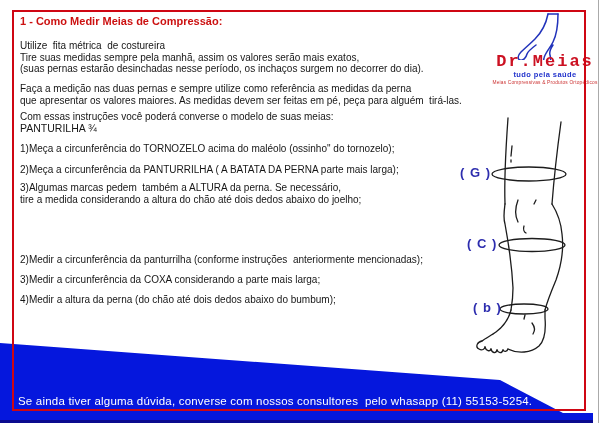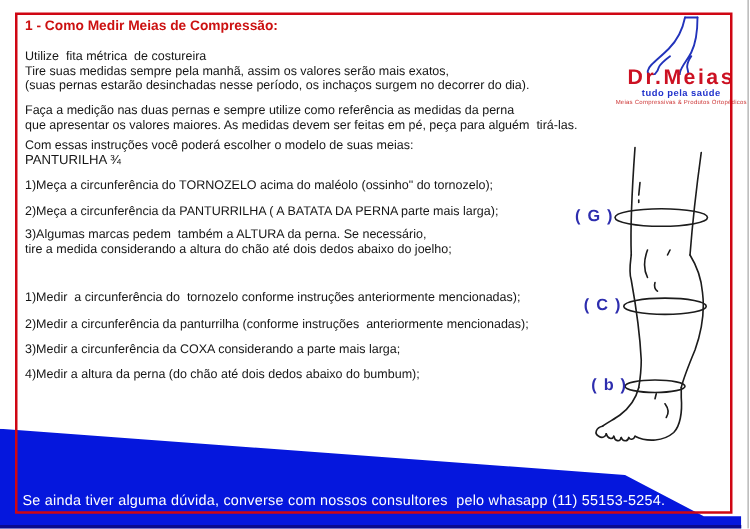--- a/index.html
+++ b/index.html
@@ -14,21 +14,21 @@
   }
   .page-edge-right{position:absolute;right:1px;top:0;width:1px;height:423px;background:#aaaaaa;z-index:7;}
   
   .tline{position:absolute;left:20px;white-space:pre;font-size:10px;line-height:11.5px;color:#161616;}
   .title{font-size:11px;font-weight:bold;color:#cc1111;}
   .bold{font-weight:normal;}
   .subhead{font-size:10.5px;font-weight:normal;text-align:right;}
   
   .logo{position:absolute;left:490px;top:10px;width:110px;text-align:center;z-index:2;}
   .logo-legs{position:absolute;left:20px;top:2px;width:56px;height:48px;}
-  .logo-name{position:absolute;left:0;top:42px;width:110px;font-family:Liberation Sans, sans-serif;
+  .logo-name{position:absolute;left:0;top:42px;width:110px;font-family:Liberation Mono, monospace;
     font-weight:bold;font-size:17px;letter-spacing:2px;color:#cc1122;}
   .logo-tagline{position:absolute;left:0;top:60px;width:110px;font-weight:bold;font-size:7.5px;
     letter-spacing:.4px;color:#2233cc;}
   .logo-subtitle{position:absolute;left:0;top:70px;width:110px;font-size:4.8px;letter-spacing:.2px;color:#cc3333;}
   
   .leg-diagram{position:absolute;left:428px;top:116px;width:172px;height:250px;z-index:1;}
   .ring-label{position:absolute;font-size:13px;font-weight:bold;color:#2d2dae;letter-spacing:1px;white-space:pre;z-index:2;}
   
   .footer-band{
     position:absolute;left:0;top:340px;width:600px;height:83px;background:#0517dd;z-index:3;
@@ -50,32 +50,31 @@
 
   <div class="tline title" style="top:16px;">1 - Como Medir Meias de Compressão:</div>
 
   <div class="tline" style="top:40px;">Utilize  fita métrica  de costureira</div>
   <div class="tline" style="top:51.5px;">Tire suas medidas sempre pela manhã, assim os valores serão mais exatos,</div>
   <div class="tline" style="top:63px;">(suas pernas estarão desinchadas nesse período, os inchaços surgem no decorrer do dia).</div>
 
   <div class="tline" style="top:83px;">Faça a medição nas duas pernas e sempre utilize como referência as medidas da perna</div>
   <div class="tline" style="top:94.5px;">que apresentar os valores maiores. As medidas devem ser feitas em pé, peça para alguém  tirá-las.</div>
 
-  <div class="tline" style="top:111px;">Com essas instruções você poderá escolher o modelo de suas meias:</div>
+  <div class="tline" style="top:111px;">Com essas instruções você poderá converse o modelo de suas meias:</div>
   <div class="tline subhead" style="top:122.5px;">PANTURILHA ¾</div>
 
   <div class="tline" style="top:143px;"><span>1)Meça a circunferência do </span><span class="bold">TORNOZELO</span><span> acima do maléolo (ossinho" do tornozelo);</span></div>
 
   <div class="tline" style="top:164px;"><span>2)Meça a circunferência da </span><span class="bold">PANTURRILHA ( A BATATA DA PERNA</span><span> parte mais larga);</span></div>
 
   <div class="tline" style="top:182px;"><span>3)Algumas marcas pedem  também a </span><span class="bold">ALTURA</span><span> da perna. Se necessário,</span></div>
   <div class="tline" style="top:193.5px;">tire a medida considerando a altura do chão até dois dedos abaixo do joelho;</div>
 
 
-  <div class="tline" style="top:233px;">1)Medir  a circunferência do  tornozelo conforme instruções anteriormente mencionadas);</div>
   <div class="tline" style="top:254px;">2)Medir a circunferência da panturrilha (conforme instruções  anteriormente mencionadas);</div>
   <div class="tline" style="top:274px;"><span>3)Medir a circunferência da </span><span class="bold">COXA</span><span> considerando a parte mais larga;</span></div>
   <div class="tline" style="top:294px;">4)Medir a altura da perna (do chão até dois dedos abaixo do bumbum);</div>
 
   <div class="logo">
     <svg class="logo-legs" viewBox="0 0 56 48">
       <g fill="none" stroke="#2233bb" stroke-width="1.5" stroke-linecap="round">
         <path d="M38,2 L48,2"></path>
         <path d="M38,2 C36,12 32,20 25,27 C20,32 15,36 11,40 C8,43 7,47 10,48 C13,49 16,46 17,42 C18,39 22,36 26,33"></path>
         <path d="M48,2 C48,12 47,22 43,30 C40,36 35,41 34,46 C33,50 35,53 38,52 C41,51 41,47 40,43 C39,40 41,36 43,33"></path>

